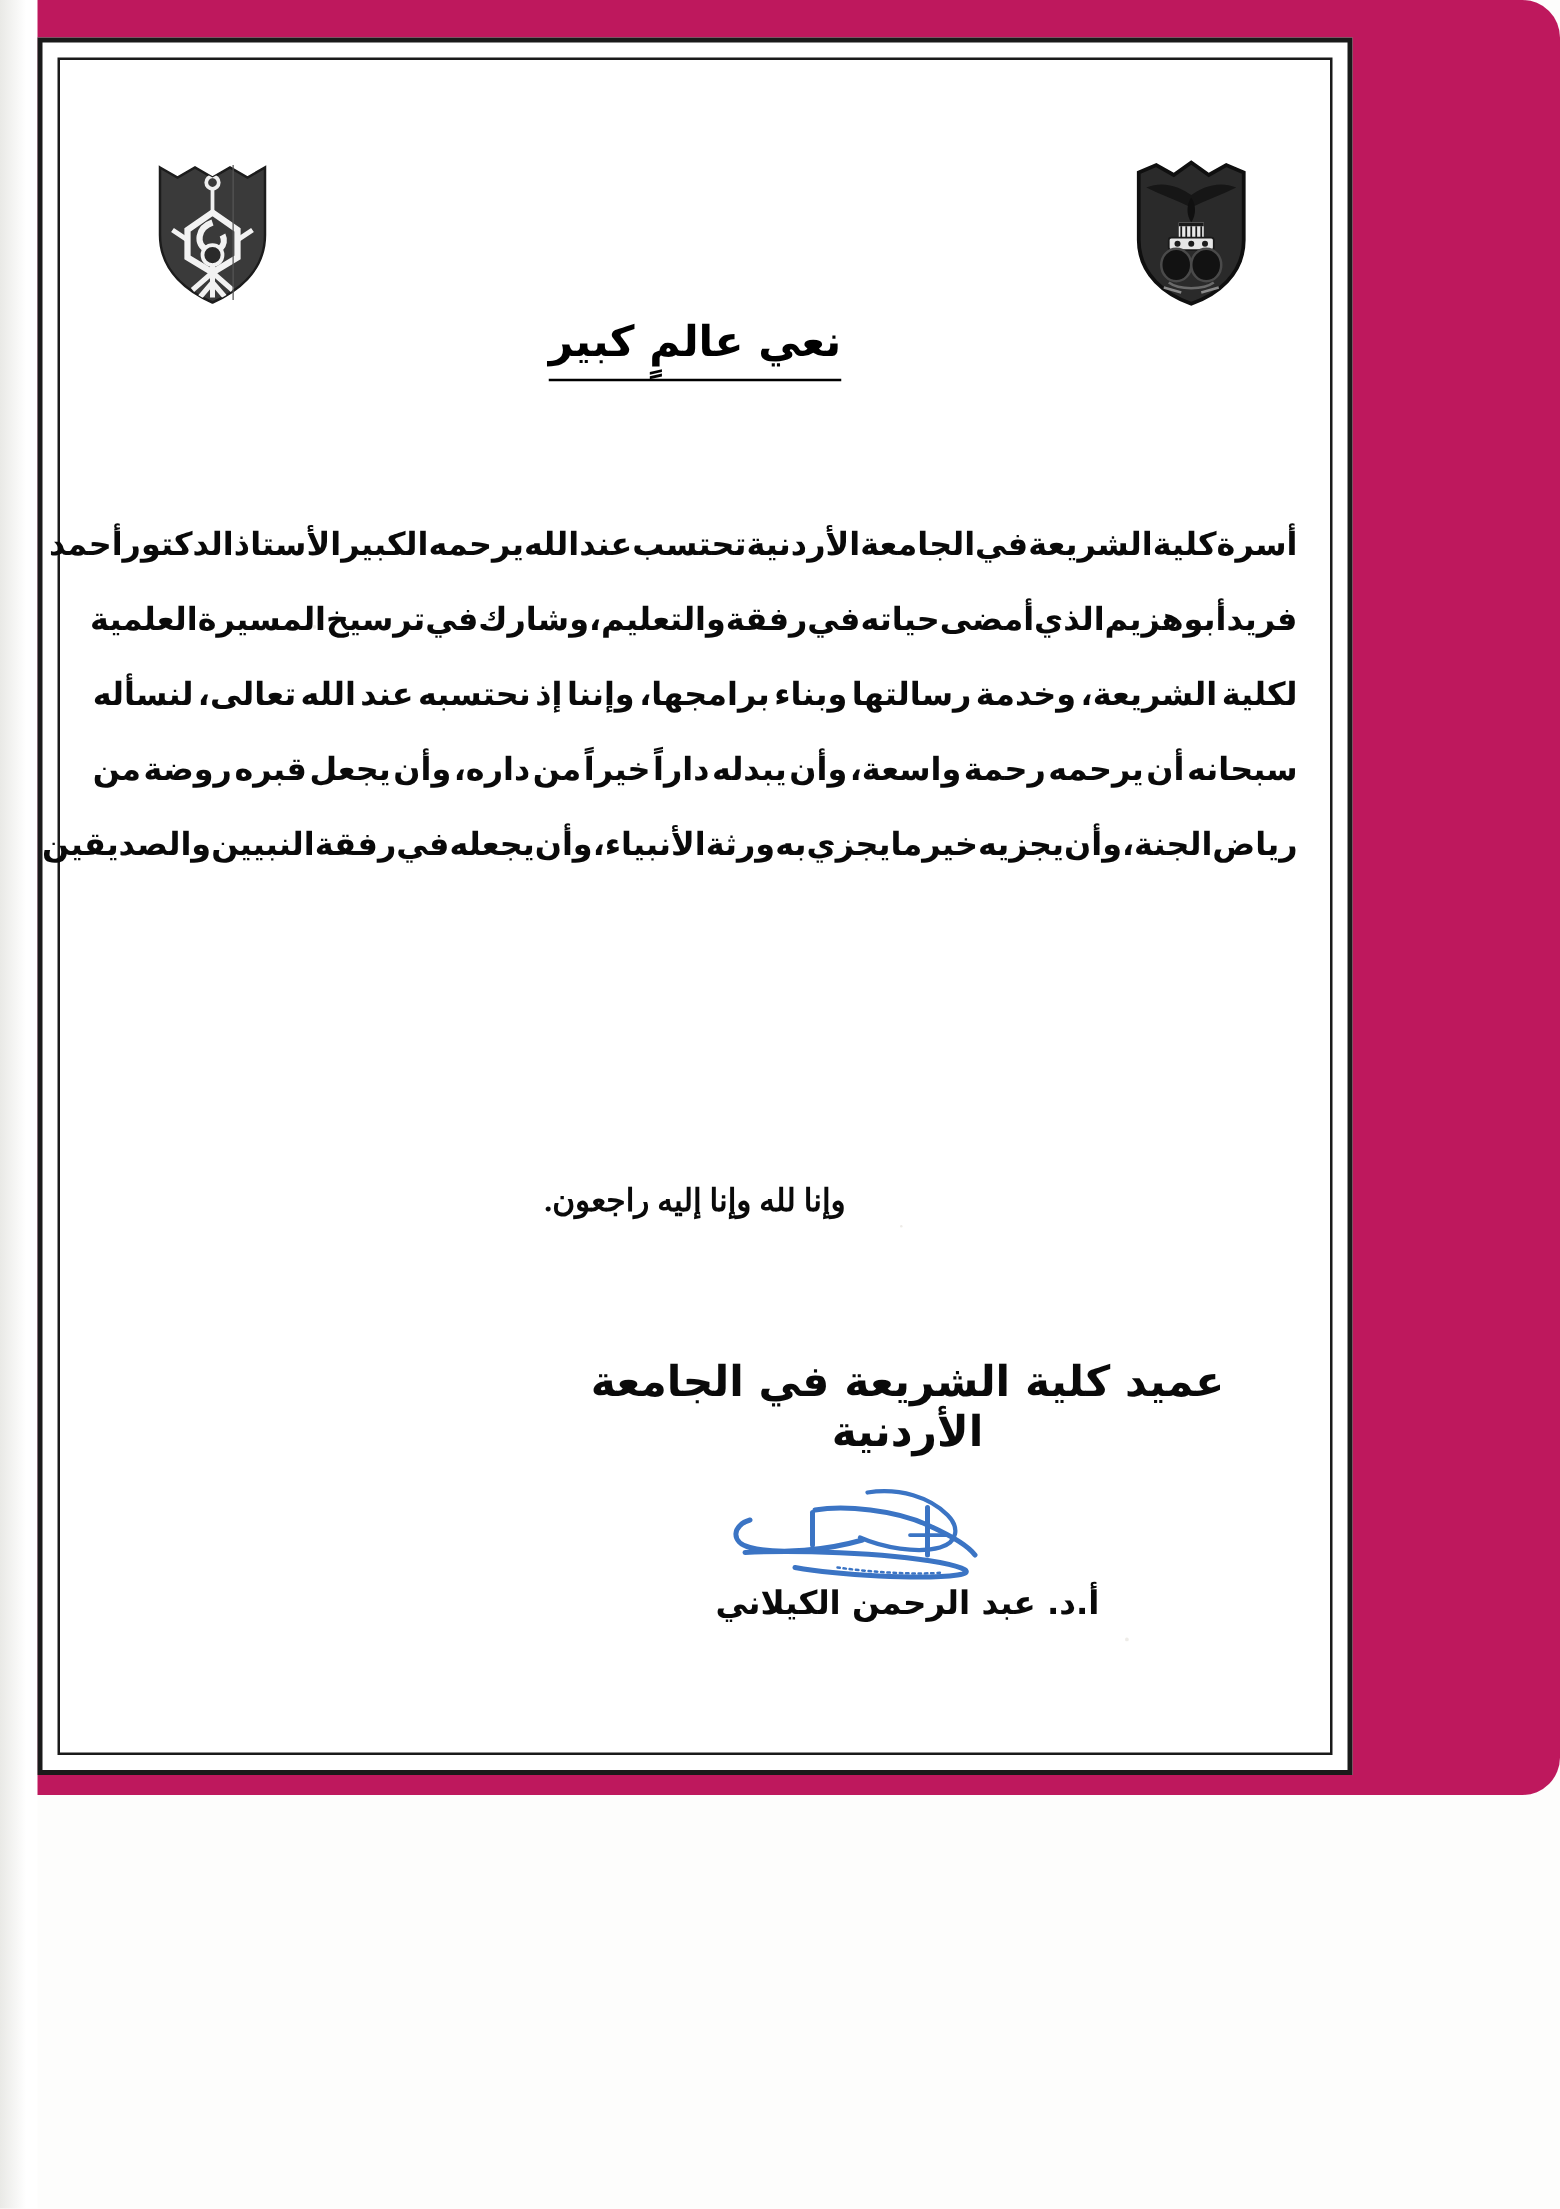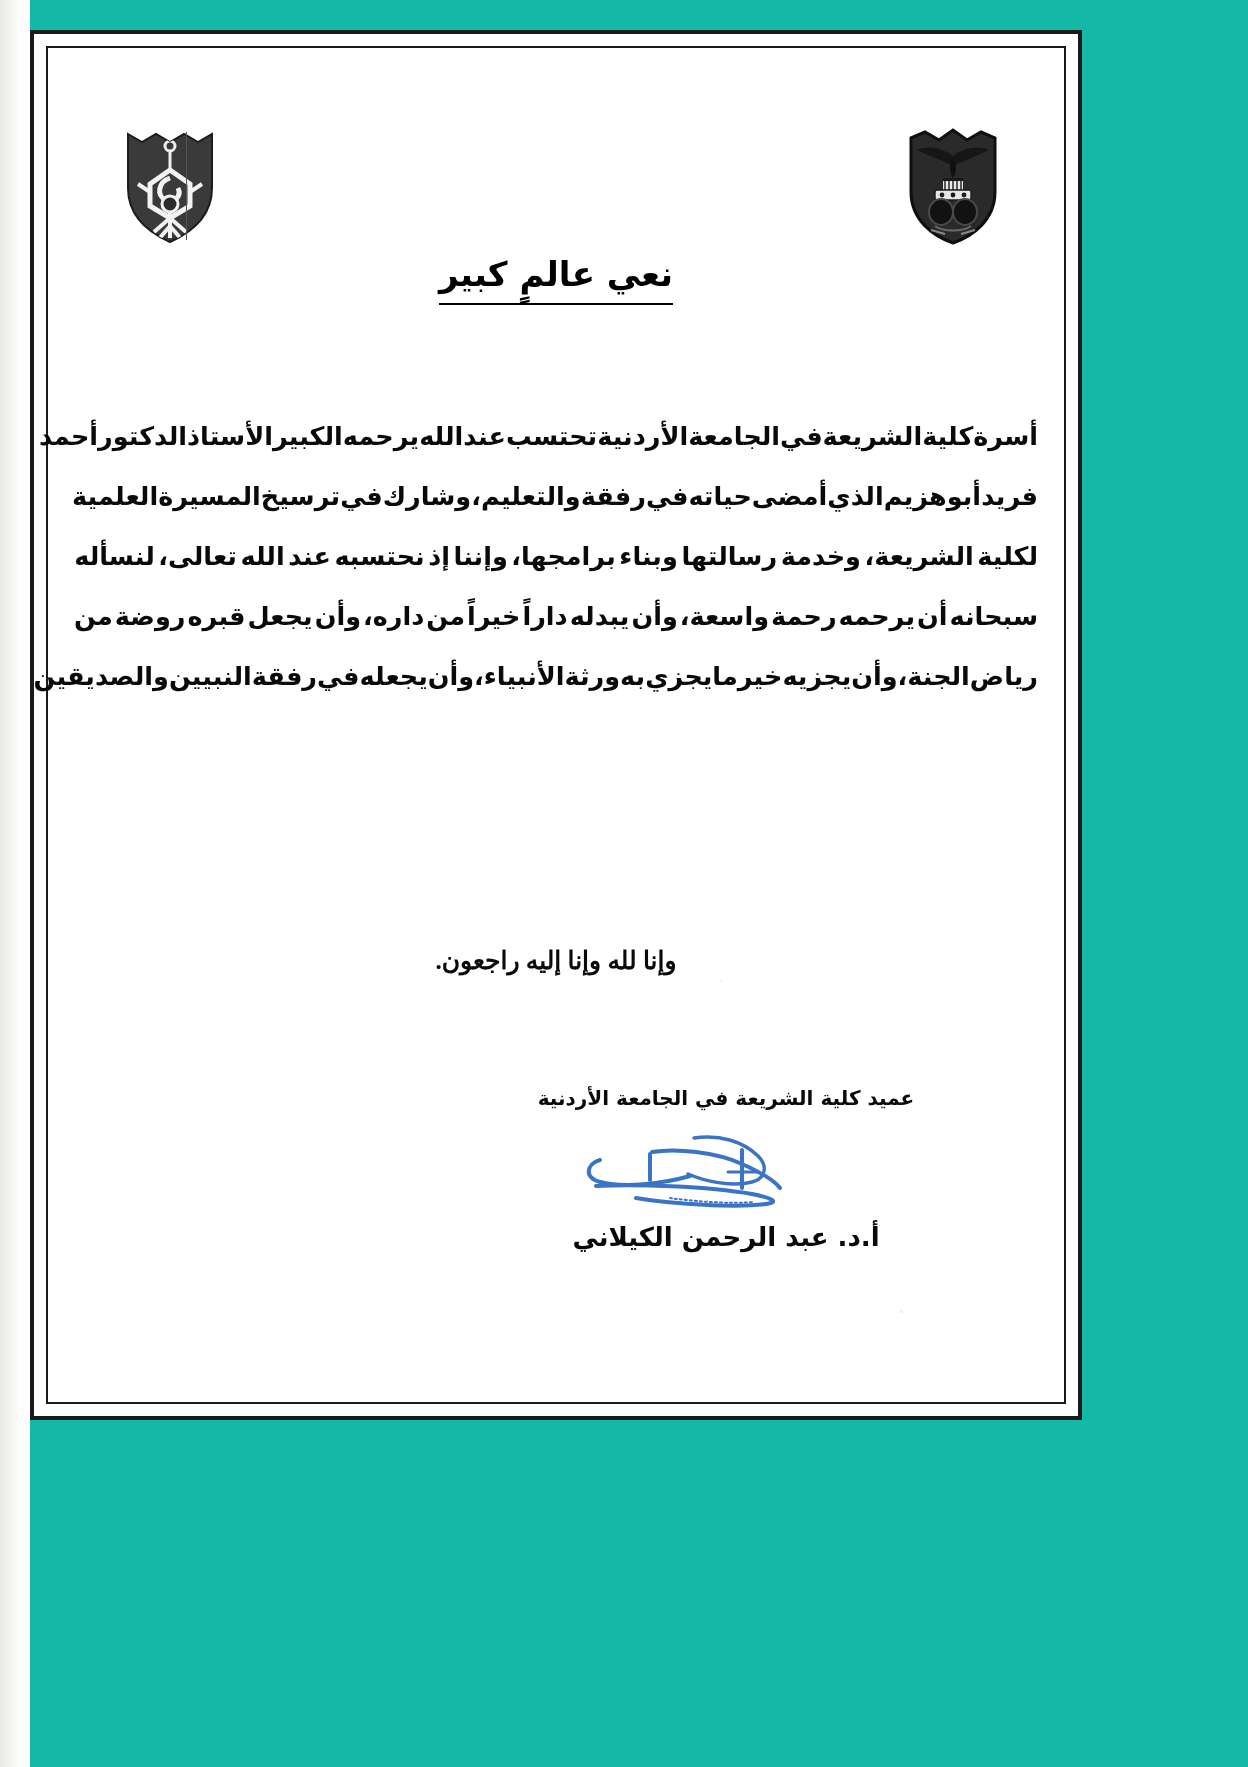--- a/index.html
+++ b/index.html
@@ -15,22 +15,23 @@
     background: #fdfdfc;
     position: relative;
     overflow: hidden;
   }
 
   
   .page-scan {
     position: absolute;
     left: 0; top: 0;
     width: 1248px;
-    height: 1767px;
-    background: #14b8a6;
+    height: 1436px;
+    background: #be185d;
+    border-radius: 30px;
   }
 
   
   .scan-edge-left {
     position: absolute;
     left: 0; top: 0;
     width: 30px;
     height: 1767px;
     background: linear-gradient(to right, #e9e9e6 0%, #ffffff 70%);
   }
@@ -167,36 +168,36 @@
   .signature-block {
     position: absolute;
     right: 60px;
     top: 1040px;
     width: 560px;
     text-align: center;
     direction: rtl;
   }
   .sig-role {
     font-family: "DejaVu Sans", "Liberation Sans", sans-serif;
-    font-size: 20px;
+    font-size: 34px;
     font-weight: bold;
     color: #0a0a0a;
     margin-bottom: 6px;
   }
   .sig-mark {
     height: 92px;
     display: block;
     margin: 0 auto;
   }
   .sig-name {
     font-family: "DejaVu Sans", "Liberation Sans", sans-serif;
     font-size: 26px;
     font-weight: bold;
     color: #0a0a0a;
-    margin-top: 14px;
+    margin-top: 4px;
   }
 
   
   .speckle {
     position: absolute;
     background: #ddd9d2;
     border-radius: 50%;
     opacity: .5;
   }
 </style>

